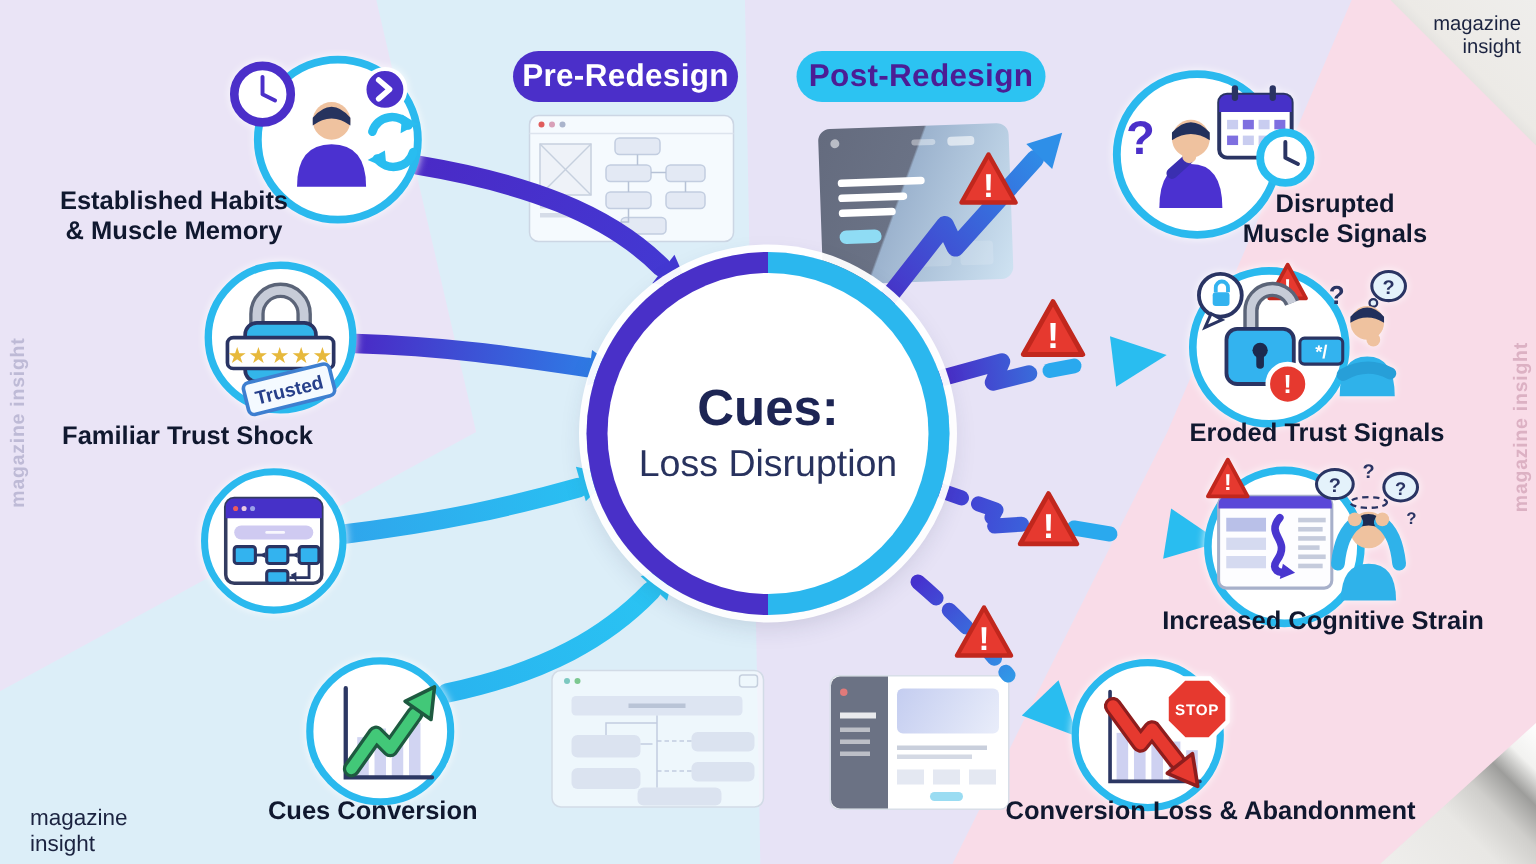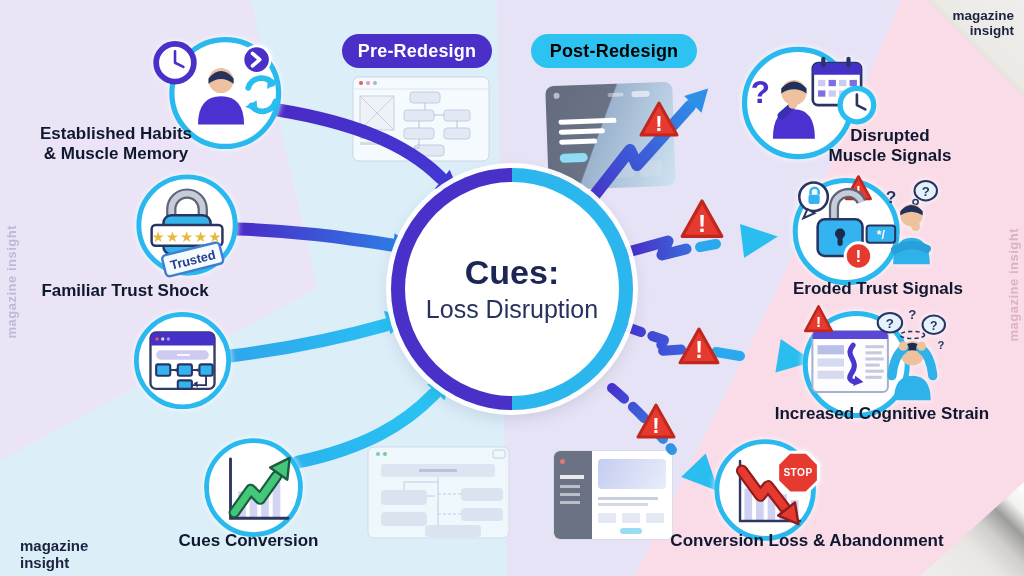--- a/index.html
+++ b/index.html
@@ -3,23 +3,23 @@
 <meta charset="utf-8">
 <style>
   html,body{margin:0;padding:0;}
   #scene{position:relative;width:1024px;height:576px;overflow:hidden;
     background:#dceef8;font-family:"Liberation Sans",sans-serif;}
   .bg{position:absolute;inset:0;}
   .bg-right{background:#e7e3f6;clip-path:polygon(48.5% 0,100% 0,100% 100%,49.5% 100%);}
   .bg-pink{background:#f9dce8;clip-path:polygon(88% 0,100% 0,100% 100%,62% 100%,76% 50%);}
   .bg-tl{background:#eae4f6;clip-path:polygon(0 0,24.5% 0,31% 50%,0 80%);}
   .pill{position:absolute;display:flex;align-items:center;justify-content:center;
-    border-radius:18px;font-weight:700;font-size:18px;letter-spacing:.2px;text-align:right;}
+    border-radius:18px;font-weight:700;font-size:21px;letter-spacing:.2px;text-align:right;}
   .pill-pre{left:342px;top:34px;width:150px;height:34px;background:#4b2fc9;color:#fff;}
-  .pill-post{left:531px;top:34px;width:166px;height:34px;background:#2cc3f2;color:#000000;}
+  .pill-post{left:531px;top:34px;width:166px;height:34px;background:#2cc3f2;color:#4c1d95;}
   .center{position:absolute;left:391px;top:168px;width:242px;height:242px;border-radius:50%;
     background:conic-gradient(#2bb7ee 0deg 180deg,#4930c8 180deg 360deg);
     box-shadow:0 0 0 5px rgba(255,255,255,.95),0 6px 18px rgba(40,50,90,.18);}
   .center-inner{position:absolute;inset:14px;border-radius:50%;background:#fff;
     display:flex;flex-direction:column;align-items:center;justify-content:center;text-align:center;}
   .center-title{font-size:34px;font-weight:800;color:#1d2554;line-height:1.06;}
   .center-sub{font-size:25px;font-weight:500;color:#28325e;margin-top:5px;}
   .item-icon{position:absolute;overflow:visible;filter:drop-shadow(0 0 3px rgba(255,255,255,.85));}
   .item-label{position:absolute;text-align:center;font-weight:700;font-size:17px;
     color:#10182f;line-height:1.2;white-space:pre-line;}
@@ -31,21 +31,21 @@
   .wf4{border-radius:6px;background:#fff;border:1px solid #d8dee8;}
   .curl{position:absolute;}
   .curl-tr{top:0;right:0;width:97px;height:97px;}
   .curl-tr .fold{position:absolute;inset:0;clip-path:polygon(0 0,100% 0,100% 100%);
     background:linear-gradient(225deg,#efeeec 0%,#eceae6 45%,#d4d3d1 62%,#9c9c9a 74%,#f5f5f3 84%,#ffffff 100%);
     filter:drop-shadow(-2px 2px 3px rgba(60,60,70,.35));}
   .curl-br{bottom:0;right:0;width:104px;height:94px;}
   .curl-br .fold{position:absolute;inset:0;clip-path:polygon(100% 0,100% 100%,0 100%);
     background:linear-gradient(45deg,#efeeec 0%,#e8e7e4 40%,#cfcecb 58%,#9d9d9b 72%,#f2f2f0 84%,#ffffff 100%);
     filter:drop-shadow(-2px -2px 3px rgba(60,60,70,.3));}
-  .logo{font-weight:700;color:#1b2340;line-height:1.12;}
+  .logo{font-weight:400;color:#1b2340;line-height:1.12;}
   .logo-tr{position:absolute;top:8px;right:10px;font-size:13.5px;text-align:right;}
   .logo-bl{position:absolute;left:20px;top:538px;font-size:15px;}
   .vmark{position:absolute;writing-mode:vertical-rl;transform:rotate(180deg);
     font-size:13px;font-weight:700;letter-spacing:.5px;}
   .vmark-l{left:4px;top:225px;color:rgba(110,110,155,.35);}
   .vmark-r{right:3px;top:228px;color:rgba(185,125,150,.45);}
 </style>
 </head>
 <body>
 

